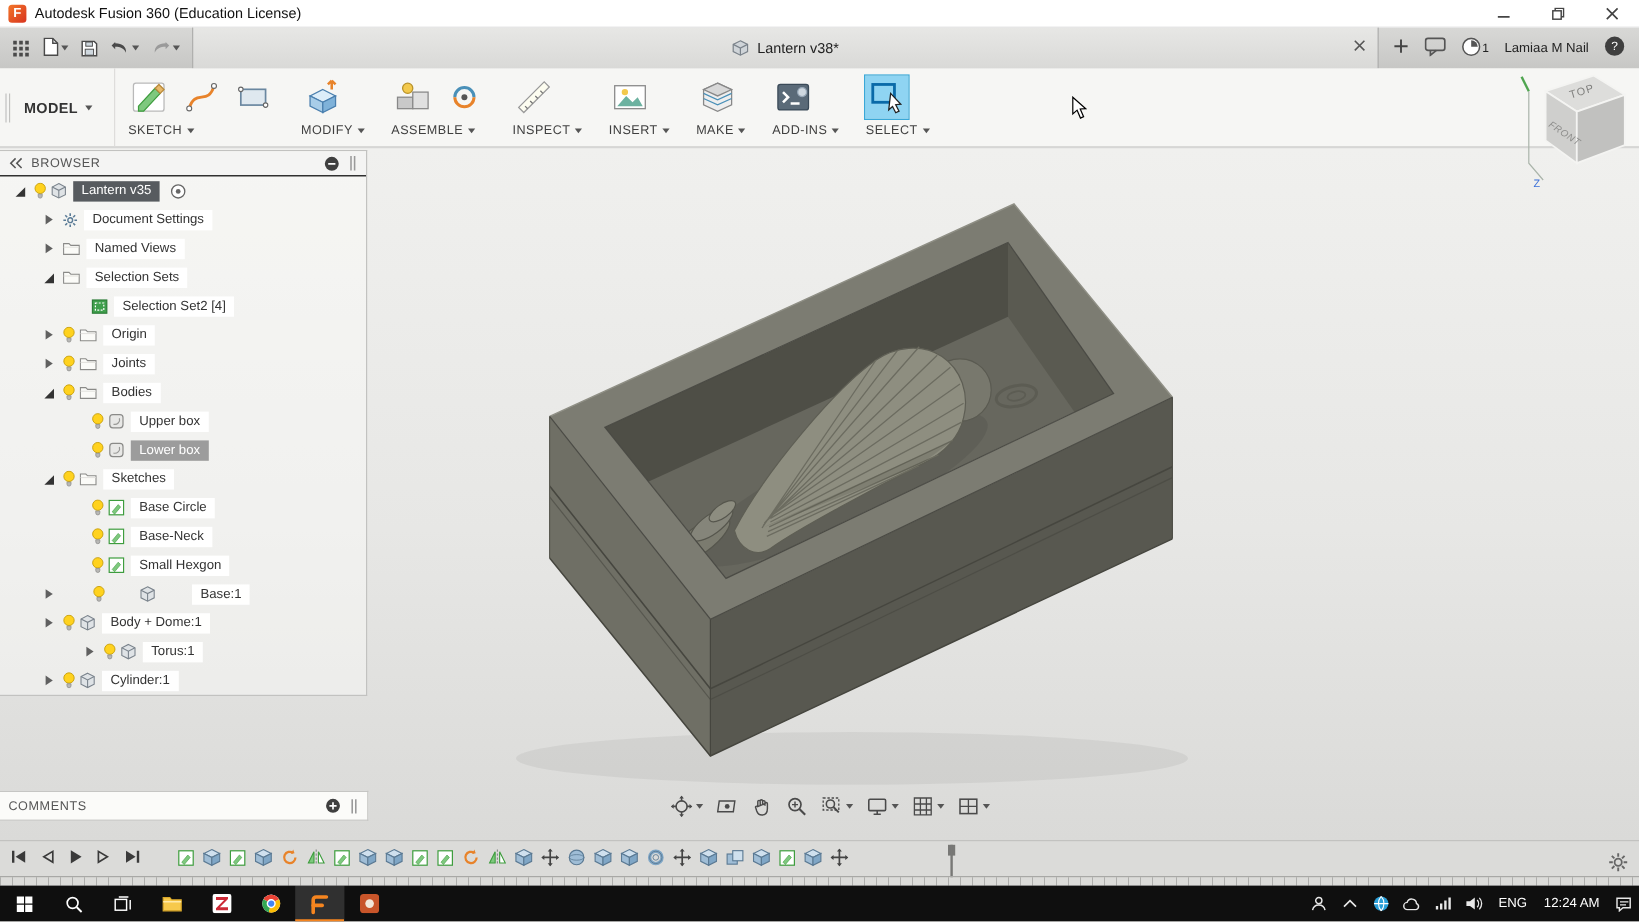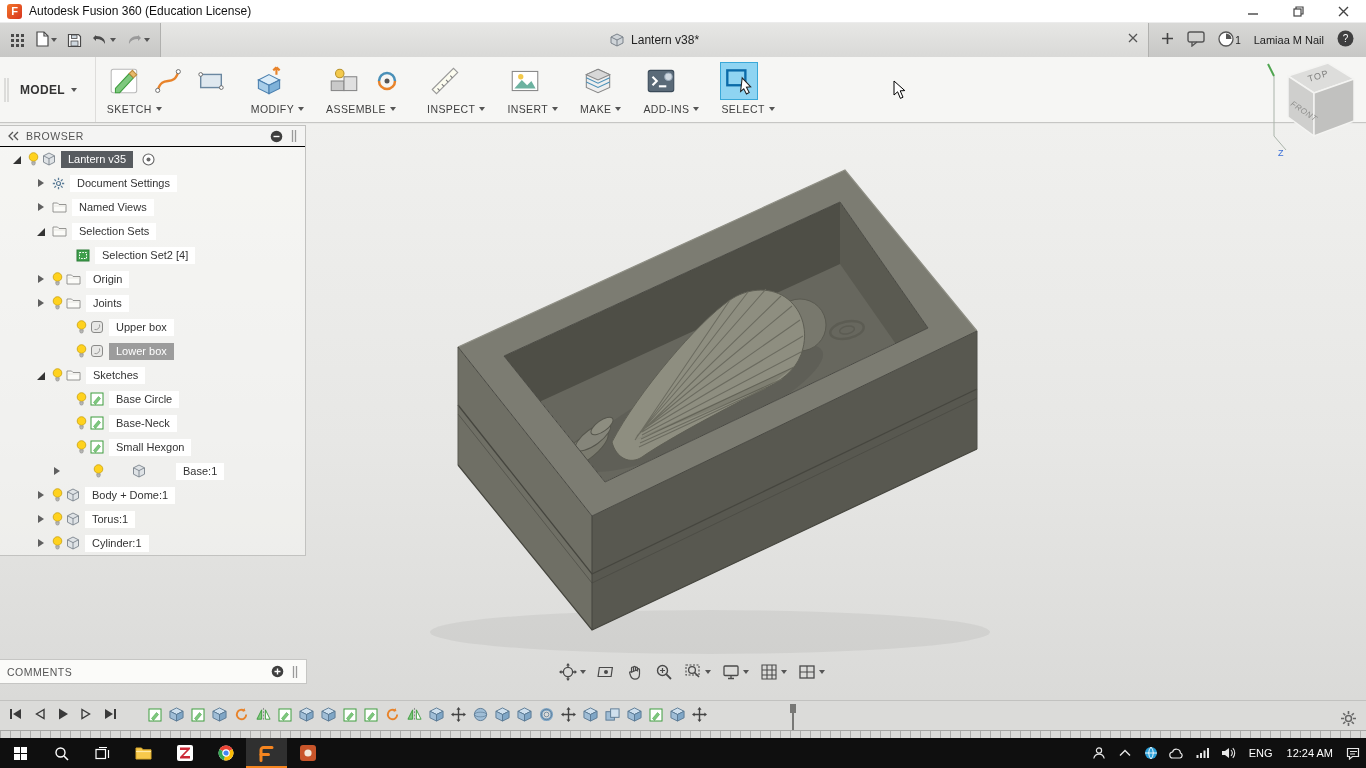--- a/index.html
+++ b/index.html
@@ -498,78 +498,94 @@
           </svg>
         </span>
         <span class="ic">
           <svg width="15" height="12" viewBox="0 0 15 12">
             <path d="M1 2h4.5L7 3.5h7V11H1z" fill="#fbfbf8" stroke="#8a8a88" stroke-width=".9"></path>
             <path d="M1 5h13" stroke="#dddbd6" stroke-width=".7"></path>
           </svg>
         </span>
         <span class="pill">Joints</span>
       </div>
-      <div class="trow" style="padding-left: 60px;">
-        <span class="exp none"></span>
-        <span class="ic">
-          <svg width="11" height="14" viewBox="0 0 11 14">
-            <circle cx="5.5" cy="5" r="4.3" fill="#ffd21e" stroke="#c9a10e" stroke-width=".8"></circle>
-            <path d="M3.8 9.8h3.4v1.6a1.7 1.7 0 0 1-3.4 0z" fill="#b8b8b6" stroke="#8a8a88" stroke-width=".6"></path>
-          </svg>
-        </span>
-        <span class="ic">
-          <svg width="14" height="14" viewBox="0 0 14 14">
-            <rect x="1.5" y="1.5" width="11" height="11" rx="2.5" fill="#e8e8e6" stroke="#8a8a88"></rect>
-            <path d="M4.5 9.5a4 4 0 0 0 5-5" fill="none" stroke="#9a9a98" stroke-width="1"></path>
-          </svg>
-        </span>
-        <span class="pill">Upper box</span>
-      </div>
-      <div class="trow sel-gray" style="padding-left: 60px;">
-        <span class="exp none"></span>
-        <span class="ic">
-          <svg width="11" height="14" viewBox="0 0 11 14">
-            <circle cx="5.5" cy="5" r="4.3" fill="#ffd21e" stroke="#c9a10e" stroke-width=".8"></circle>
-            <path d="M3.8 9.8h3.4v1.6a1.7 1.7 0 0 1-3.4 0z" fill="#b8b8b6" stroke="#8a8a88" stroke-width=".6"></path>
-          </svg>
-        </span>
-        <span class="ic">
-          <svg width="14" height="14" viewBox="0 0 14 14">
-            <rect x="1.5" y="1.5" width="11" height="11" rx="2.5" fill="#e8e8e6" stroke="#8a8a88"></rect>
-            <path d="M4.5 9.5a4 4 0 0 0 5-5" fill="none" stroke="#9a9a98" stroke-width="1"></path>
-          </svg>
-        </span>
-        <span class="pill">Lower box</span>
-      </div>
       <div class="trow" style="padding-left: 36px;">
         <span class="exp expanded"></span>
         <span class="ic">
           <svg width="11" height="14" viewBox="0 0 11 14">
             <circle cx="5.5" cy="5" r="4.3" fill="#ffd21e" stroke="#c9a10e" stroke-width=".8"></circle>
             <path d="M3.8 9.8h3.4v1.6a1.7 1.7 0 0 1-3.4 0z" fill="#b8b8b6" stroke="#8a8a88" stroke-width=".6"></path>
           </svg>
         </span>
         <span class="ic">
           <svg width="15" height="12" viewBox="0 0 15 12">
             <path d="M1 2h4.5L7 3.5h7V11H1z" fill="#fbfbf8" stroke="#8a8a88" stroke-width=".9"></path>
             <path d="M1 5h13" stroke="#dddbd6" stroke-width=".7"></path>
           </svg>
         </span>
-        <span class="pill">Sketches</span>
+        <span class="pill">Bodies</span>
       </div>
       <div class="trow" style="padding-left: 60px;">
         <span class="exp none"></span>
         <span class="ic">
           <svg width="11" height="14" viewBox="0 0 11 14">
             <circle cx="5.5" cy="5" r="4.3" fill="#ffd21e" stroke="#c9a10e" stroke-width=".8"></circle>
             <path d="M3.8 9.8h3.4v1.6a1.7 1.7 0 0 1-3.4 0z" fill="#b8b8b6" stroke="#8a8a88" stroke-width=".6"></path>
           </svg>
         </span>
         <span class="ic">
           <svg width="14" height="14" viewBox="0 0 14 14">
+            <rect x="1.5" y="1.5" width="11" height="11" rx="2.5" fill="#e8e8e6" stroke="#8a8a88"></rect>
+            <path d="M4.5 9.5a4 4 0 0 0 5-5" fill="none" stroke="#9a9a98" stroke-width="1"></path>
+          </svg>
+        </span>
+        <span class="pill">Upper box</span>
+      </div>
+      <div class="trow sel-gray" style="padding-left: 60px;">
+        <span class="exp none"></span>
+        <span class="ic">
+          <svg width="11" height="14" viewBox="0 0 11 14">
+            <circle cx="5.5" cy="5" r="4.3" fill="#ffd21e" stroke="#c9a10e" stroke-width=".8"></circle>
+            <path d="M3.8 9.8h3.4v1.6a1.7 1.7 0 0 1-3.4 0z" fill="#b8b8b6" stroke="#8a8a88" stroke-width=".6"></path>
+          </svg>
+        </span>
+        <span class="ic">
+          <svg width="14" height="14" viewBox="0 0 14 14">
+            <rect x="1.5" y="1.5" width="11" height="11" rx="2.5" fill="#e8e8e6" stroke="#8a8a88"></rect>
+            <path d="M4.5 9.5a4 4 0 0 0 5-5" fill="none" stroke="#9a9a98" stroke-width="1"></path>
+          </svg>
+        </span>
+        <span class="pill">Lower box</span>
+      </div>
+      <div class="trow" style="padding-left: 36px;">
+        <span class="exp expanded"></span>
+        <span class="ic">
+          <svg width="11" height="14" viewBox="0 0 11 14">
+            <circle cx="5.5" cy="5" r="4.3" fill="#ffd21e" stroke="#c9a10e" stroke-width=".8"></circle>
+            <path d="M3.8 9.8h3.4v1.6a1.7 1.7 0 0 1-3.4 0z" fill="#b8b8b6" stroke="#8a8a88" stroke-width=".6"></path>
+          </svg>
+        </span>
+        <span class="ic">
+          <svg width="15" height="12" viewBox="0 0 15 12">
+            <path d="M1 2h4.5L7 3.5h7V11H1z" fill="#fbfbf8" stroke="#8a8a88" stroke-width=".9"></path>
+            <path d="M1 5h13" stroke="#dddbd6" stroke-width=".7"></path>
+          </svg>
+        </span>
+        <span class="pill">Sketches</span>
+      </div>
+      <div class="trow" style="padding-left: 60px;">
+        <span class="exp none"></span>
+        <span class="ic">
+          <svg width="11" height="14" viewBox="0 0 11 14">
+            <circle cx="5.5" cy="5" r="4.3" fill="#ffd21e" stroke="#c9a10e" stroke-width=".8"></circle>
+            <path d="M3.8 9.8h3.4v1.6a1.7 1.7 0 0 1-3.4 0z" fill="#b8b8b6" stroke="#8a8a88" stroke-width=".6"></path>
+          </svg>
+        </span>
+        <span class="ic">
+          <svg width="14" height="14" viewBox="0 0 14 14">
             <rect x="1" y="1" width="12" height="12" fill="#fff" stroke="#3e9d3e"></rect>
             <path d="M3.5 10.5 8.5 4.5l2 2-5 6z" fill="#7ec87e" stroke="#3e9d3e" stroke-width=".5"></path>
           </svg>
         </span>
         <span class="pill">Base Circle</span>
       </div>
       <div class="trow" style="padding-left: 60px;">
         <span class="exp none"></span>
         <span class="ic">
           <svg width="11" height="14" viewBox="0 0 11 14">
@@ -594,21 +610,21 @@
           </svg>
         </span>
         <span class="ic">
           <svg width="14" height="14" viewBox="0 0 14 14">
             <rect x="1" y="1" width="12" height="12" fill="#fff" stroke="#3e9d3e"></rect>
             <path d="M3.5 10.5 8.5 4.5l2 2-5 6z" fill="#7ec87e" stroke="#3e9d3e" stroke-width=".5"></path>
           </svg>
         </span>
         <span class="pill">Small Hexgon</span>
       </div>
-      <div class="trow" style="padding-left: 52px; gap: 28px;">
+      <div class="trow" style="padding-left: 36px; gap: 28px;">
         <span class="exp collapsed"></span>
         <span class="ic">
           <svg width="11" height="14" viewBox="0 0 11 14">
             <circle cx="5.5" cy="5" r="4.3" fill="#ffd21e" stroke="#c9a10e" stroke-width=".8"></circle>
             <path d="M3.8 9.8h3.4v1.6a1.7 1.7 0 0 1-3.4 0z" fill="#b8b8b6" stroke="#8a8a88" stroke-width=".6"></path>
           </svg>
         </span>
         <span class="ic">
           <svg width="14" height="14" viewBox="0 0 14 14">
             <path d="M7 1l5.5 2.8v6.4L7 13 1.5 10.2V3.8z" fill="#dfe3e6" stroke="#7a838c" stroke-width=".9"></path>
@@ -626,21 +642,21 @@
           </svg>
         </span>
         <span class="ic">
           <svg width="14" height="14" viewBox="0 0 14 14">
             <path d="M7 1l5.5 2.8v6.4L7 13 1.5 10.2V3.8z" fill="#dfe3e6" stroke="#7a838c" stroke-width=".9"></path>
             <path d="M1.5 3.8 7 6.6l5.5-2.8M7 6.6V13" fill="none" stroke="#7a838c" stroke-width=".9"></path>
           </svg>
         </span>
         <span class="pill">Body + Dome:1</span>
       </div>
-      <div class="trow" style="padding-left: 36px;">
+      <div class="trow" style="padding-left: 36px; margin-left: 34px;">
         <span class="exp collapsed"></span>
         <span class="ic">
           <svg width="11" height="14" viewBox="0 0 11 14">
             <circle cx="5.5" cy="5" r="4.3" fill="#ffd21e" stroke="#c9a10e" stroke-width=".8"></circle>
             <path d="M3.8 9.8h3.4v1.6a1.7 1.7 0 0 1-3.4 0z" fill="#b8b8b6" stroke="#8a8a88" stroke-width=".6"></path>
           </svg>
         </span>
         <span class="ic">
           <svg width="14" height="14" viewBox="0 0 14 14">
             <path d="M7 1l5.5 2.8v6.4L7 13 1.5 10.2V3.8z" fill="#dfe3e6" stroke="#7a838c" stroke-width=".9"></path>

